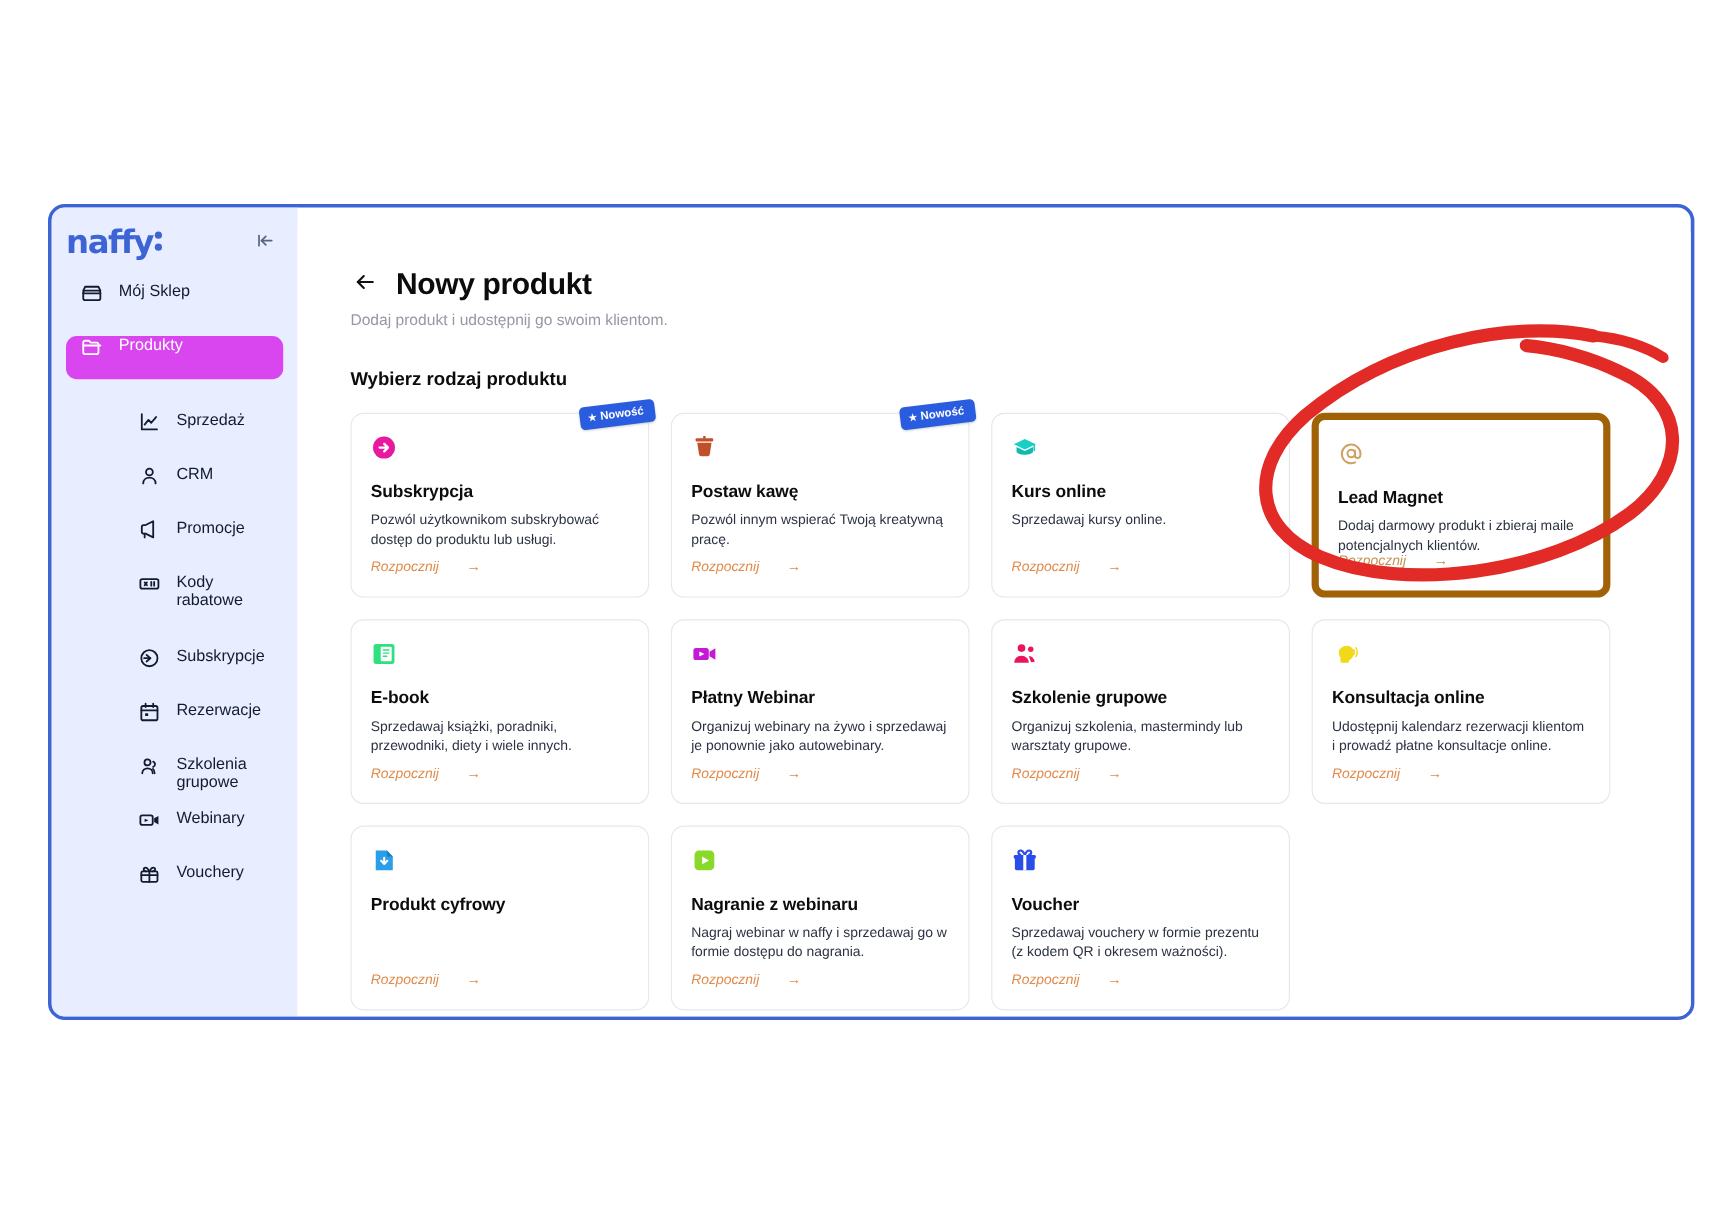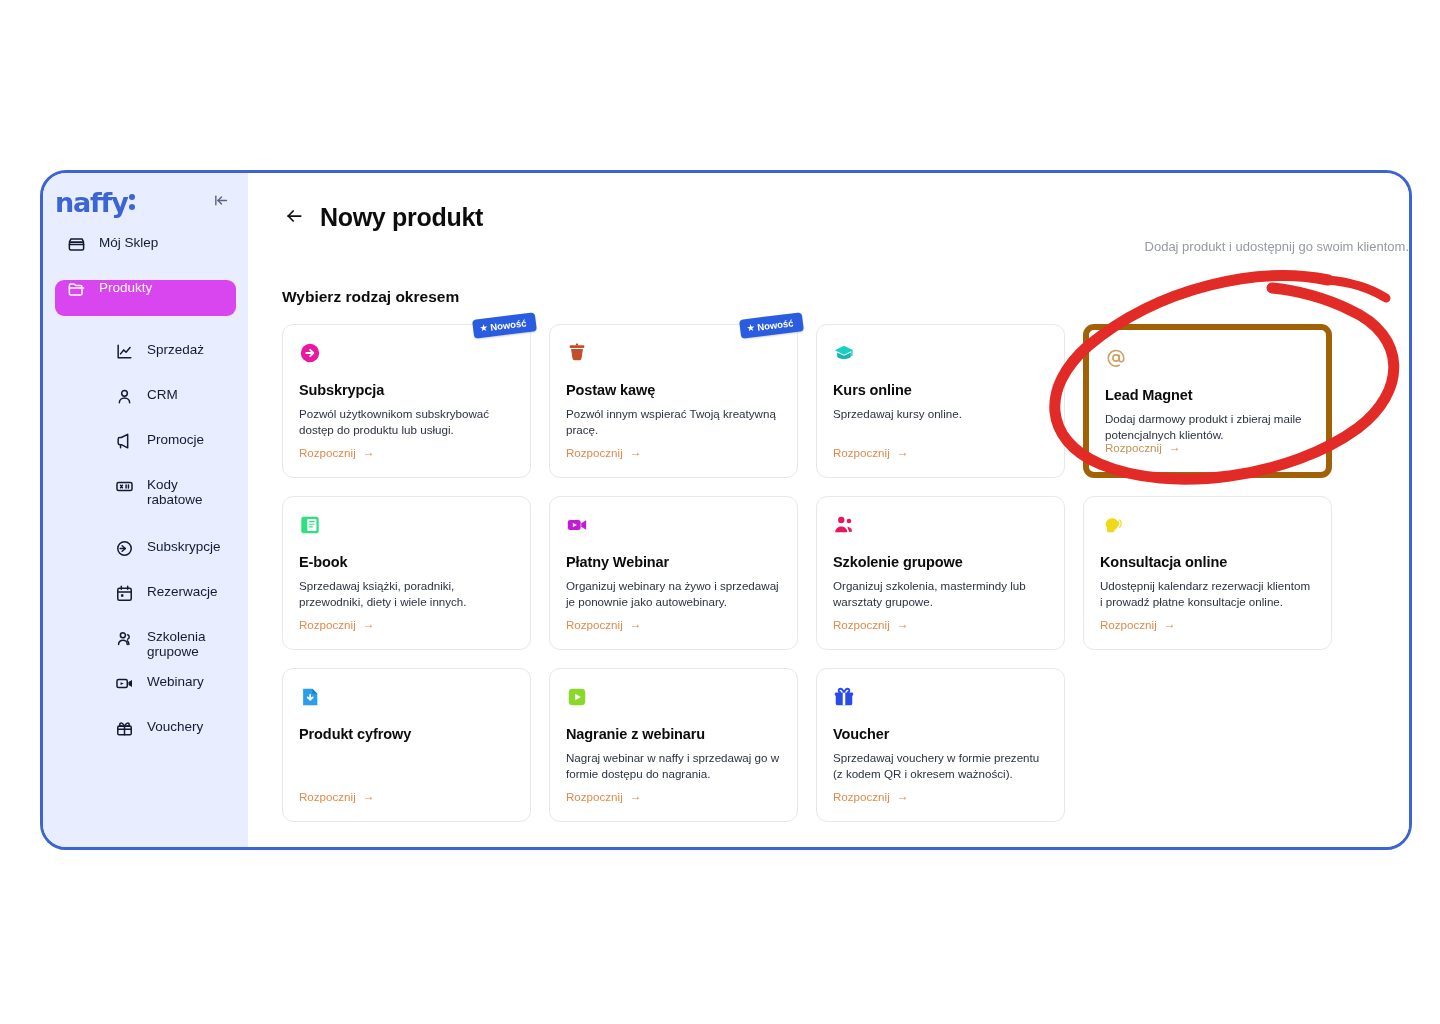--- a/index.html
+++ b/index.html
@@ -7,21 +7,21 @@
     width: 1440px; height: 1024px;
     background: #ffffff;
     font-family: "Liberation Sans", sans-serif;
     overflow: hidden;
   }
   #app-window {
     position: absolute;
     left: 40px; top: 170px;
     width: 1372px; height: 680px;
     border: 3px solid #3d64d4;
-    border-radius: 26px;
+    border-radius: 14px;
     background: #ffffff;
     overflow: hidden;
     display: flex;
   }
   
   #sidebar {
     width: 205px;
     background: #e8eeff;
     flex: 0 0 205px;
     padding: 0 0 10px 0;
@@ -60,26 +60,26 @@
     color: #131b33; font-size: 13.5px; font-weight: 500;
     cursor: pointer;
   }
   .nav-item.active { background: #d946ef; color: #ffffff; }
   .nav-ico { width: 19px; height: 19px; flex: 0 0 19px; display: block; }
   .nav-ico svg { width: 19px; height: 19px; display: block; }
 
   
   #main {
     flex: 1 1 auto; background: #ffffff;
-    padding: 30px 0 0 34px; position: relative; overflow: hidden;
+    padding: 30px 0 0 44px; position: relative; overflow: hidden; margin-top: 20px;
   }
   .page-head { display: flex; align-items: center; gap: 14px; }
   .back-arrow { font-size: 24px; color: #101010; line-height: 1; cursor: pointer; }
   .page-title { font-size: 25px; font-weight: bold; color: #0c0c0c; letter-spacing: -0.3px; }
-  .page-sub { margin-top: 7px; font-size: 13px; color: #9599a3; text-align: right; }
+  .page-sub { margin-top: 7px; font-size: 13px; color: #9599a3; }
   .section-title { margin-top: 34px; font-size: 15.5px; font-weight: bold; color: #0c0c0c; }
 
   .grid {
     margin-top: 18px;
     display: grid;
     grid-template-columns: repeat(4, 249px);
     gap: 18px;
     width: 1050px;
   }
   .card {
@@ -91,21 +91,21 @@
     padding: 17px 16px 0 16px;
     cursor: pointer;
   }
   .card.highlight { border: 6px solid #a16207; }
   .card-ico { width: 22px; height: 22px; margin-bottom: 18px; }
   .card-ico svg { width: 22px; height: 22px; display: block; }
   .card-title { font-size: 14.5px; font-weight: bold; color: #0c0c0c; margin-bottom: 8px; letter-spacing: -0.1px; }
   .card-desc { font-size: 11.6px; line-height: 1.35; color: #2c3242; }
   .card-cta {
     position: absolute; left: 16px; bottom: 18px;
-    font-size: 11.6px; color: #e08a4c; display: flex; align-items: center; gap: 7px;
+    font-size: 11.6px; color: #e08a4c; display: flex; align-items: center; gap: 23px; font-style: italic;
   }
   .card.highlight .card-cta { color: #c4924f; }
   .cta-arrow { font-size: 12px; }
 
   .badge {
     position: absolute; right: -6px; top: -9px;
     background: #2a5ce0; color: #ffffff;
     font-size: 9.5px; font-weight: 600;
     padding: 4px 9px 4px 7px; border-radius: 4px;
     transform: rotate(-7deg);
@@ -267,21 +267,21 @@
       <span class="back-arrow">
         <svg width="24" height="20" viewBox="0 0 24 24" fill="none" stroke="#101010" stroke-width="2.1" stroke-linecap="round" stroke-linejoin="round">
             <line x1="20" y1="12" x2="5" y2="12"></line>
             <polyline points="11,6 5,12 11,18"></polyline>
           </svg>
       </span>
       <div class="page-title">Nowy produkt</div>
     </div>
     <div class="page-sub">Dodaj produkt i udostępnij go swoim klientom.</div>
 
-    <div class="section-title">Wybierz rodzaj okresem</div>
+    <div class="section-title">Wybierz rodzaj produktu</div>
 
     <div class="grid">
 
       <div class="card">
         <div class="badge">
           <span class="star">★</span>
           <span>Nowość</span>
         </div>
         <div class="card-ico">
           <svg viewBox="0 0 24 24">

